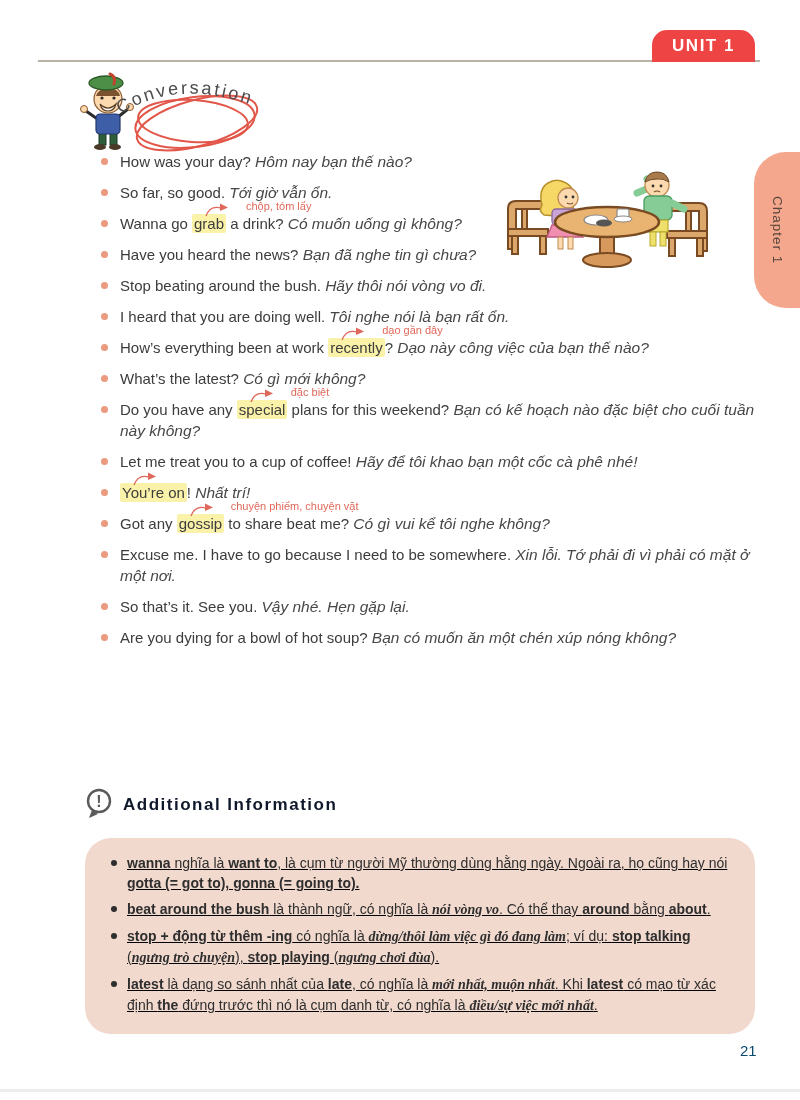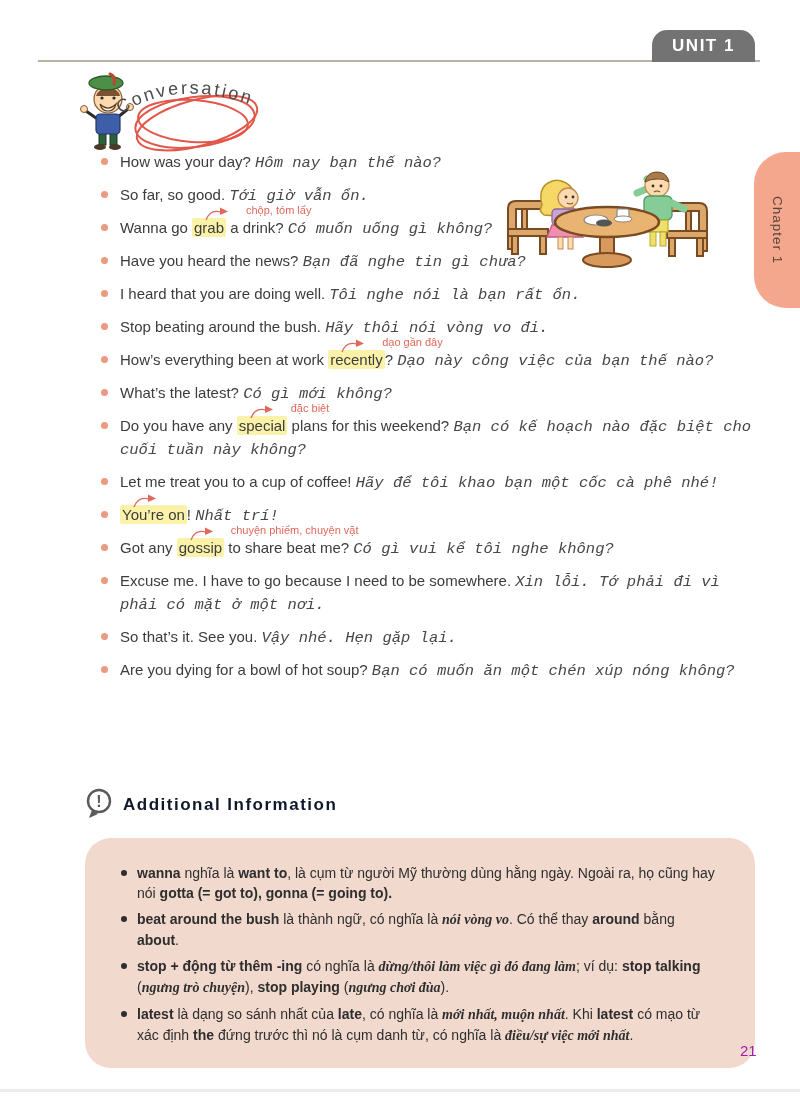--- a/index.html
+++ b/index.html
@@ -4,21 +4,21 @@
 <style>
   html,body { margin:0; padding:0; background:#fff; }
   .page {
     position:relative; width:800px; height:1100px; background:#ffffff;
     font-family:"Liberation Sans", sans-serif; overflow:hidden;
   }
   
   .top-rule { position:absolute; left:38px; top:60px; width:722px; height:2px; background:#b9b2a6; }
   .unit-badge {
     position:absolute; left:652px; top:30px; width:103px; height:32px;
-    background:#737373; border-radius:15px 15px 0 0;
+    background:#ef4444; border-radius:15px 15px 0 0;
     color:#fff; display:flex; align-items:center; justify-content:center;
     font-weight:bold; font-size:17px; letter-spacing:1.5px;
   }
   
   .chapter-tab {
     position:absolute; right:0; top:152px; width:46px; height:156px;
     background:#f4a78c; border-radius:32px 0 0 32px;
     display:flex; align-items:center; justify-content:center;
   }
   .chapter-tab span {
@@ -33,50 +33,50 @@
   .conv-item {
     position:relative; padding-left:20px; margin-bottom:10px;
     font-size:15px; line-height:21px; color:#3c3c3c;
   }
   .conv-item.has-annot { margin-top:6px; }
   .conv-item::before {
     content:""; position:absolute; left:1px; top:7px; width:7px; height:7px;
     border-radius:50%; background:#ea9a7e;
   }
   .conv-item .vi {
-    font-family:Liberation Mono, monospace; font-style:italic;
+    font-family:Liberation Sans, sans-serif; font-style:italic;
     color:#474747; font-size:15.5px;
   }
   .hl { background:#fbf2a9; position:relative; padding:1px 2px; border-radius:2px; }
   .annot {
     position:absolute; left:12px; bottom:16px; white-space:nowrap;
     font-size:11px; color:#e0685a; display:flex; align-items:flex-end; gap:16px;
     font-family:"Liberation Sans", sans-serif; font-style:normal;
   }
   .annot svg { flex:0 0 auto; }
   
   .addinfo-header { position:absolute; left:84px; top:788px; display:flex; align-items:center; gap:9px; }
   .addinfo-header .title { font-size:17px; font-weight:bold; color:#0f172a; letter-spacing:1.5px; }
   .info-box {
     position:absolute; left:85px; top:838px; width:670px; box-sizing:border-box;
     background:#f1d9cd; border-radius:26px; padding:15px 26px 12px 24px;
   }
-  .info-list { list-style:none; margin:10px; padding:0; }
+  .info-list { list-style:none; margin:0; padding:0;text-decoration:underline; }
   .info-item {
     position:relative; padding-left:18px; margin-bottom:6px;
     font-size:14px; line-height:20px; color:#2e2e2e;
   }
   .info-item::before {
     content:""; position:absolute; left:2px; top:7px; width:6px; height:6px;
     border-radius:50%; background:#2e2e2e;
   }
   .seg-b { font-weight:bold; }
   .seg-i { font-family:"Liberation Serif", serif; font-style:italic; font-weight:bold; }
   
-  .page-number { position:absolute; left:740px; top:1042px; font-size:15px; color:#a21caf; }
+  .page-number { position:absolute; left:740px; top:1042px; font-size:15px; color:#0c4a6e; }
   .bottom-rule { position:absolute; left:0; top:1089px; width:800px; height:3px; background:#ededed; }
 </style>
 </head>
 <body>
 
 <div class="page">
 
   <div class="top-rule"></div>
 
   <div class="unit-badge">
@@ -176,22 +176,22 @@
       <li class="conv-item"><span><span>How was your day? </span></span><span class="vi">Hôm nay bạn thế nào?</span></li>
       <li class="conv-item"><span><span>So far, so good. </span></span><span class="vi">Tới giờ vẫn ổn.</span></li>
       <li class="conv-item has-annot"><span><span>Wanna go </span><span class="hl"><span>grab</span><span class="annot">
               <svg width="26" height="15" viewBox="0 0 26 15">
                 <path d="M2 14 C5 6 10 4 17 6" fill="none" stroke="#e0685a" stroke-width="1.3"></path>
                 <path d="M16 1.5 L24 5.5 L16 9 Z" fill="#e0685a"></path>
               </svg>
               <span>chộp, tóm lấy</span>
             </span></span><span> a drink? </span></span><span class="vi">Có muốn uống gì không?</span></li>
       <li class="conv-item"><span><span>Have you heard the news? </span></span><span class="vi">Bạn đã nghe tin gì chưa?</span></li>
+      <li class="conv-item"><span><span>Stop beating around the bush. </span></span><span class="vi">Hãy thôi nói vòng vo đi.</span></li>
       <li class="conv-item"><span><span>I heard that you are doing well. </span></span><span class="vi">Tôi nghe nói là bạn rất ổn.</span></li>
-      <li class="conv-item"><span><span>Stop beating around the bush. </span></span><span class="vi">Hãy thôi nói vòng vo đi.</span></li>
       <li class="conv-item has-annot"><span><span>How’s everything been at work </span><span class="hl"><span>recently</span><span class="annot">
               <svg width="26" height="15" viewBox="0 0 26 15">
                 <path d="M2 14 C5 6 10 4 17 6" fill="none" stroke="#e0685a" stroke-width="1.3"></path>
                 <path d="M16 1.5 L24 5.5 L16 9 Z" fill="#e0685a"></path>
               </svg>
               <span>dạo gần đây</span>
             </span></span><span>? </span></span><span class="vi">Dạo này công việc của bạn thế nào?</span></li>
       <li class="conv-item"><span><span>What’s the latest? </span></span><span class="vi">Có gì mới không?</span></li>
       <li class="conv-item has-annot"><span><span>Do you have any </span><span class="hl"><span>special</span><span class="annot">
               <svg width="26" height="15" viewBox="0 0 26 15">

